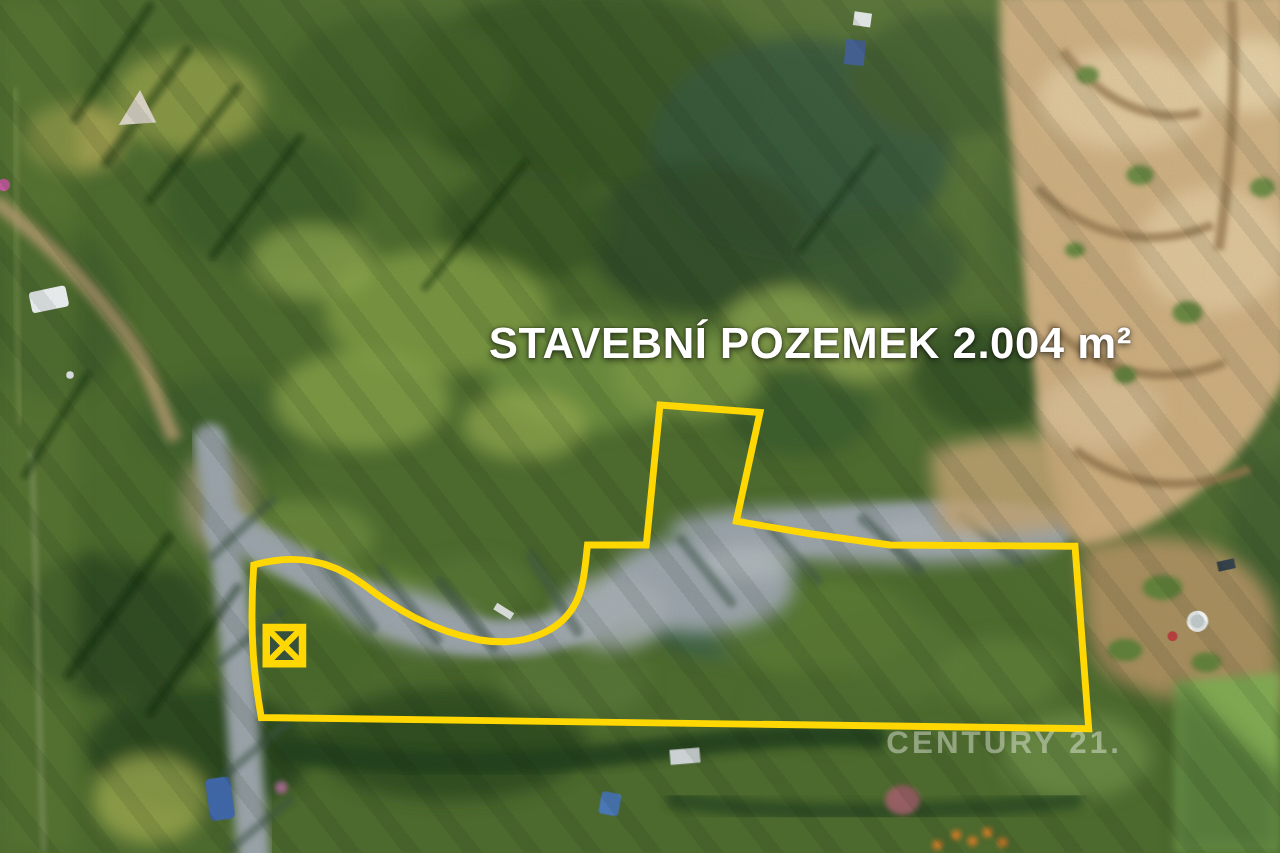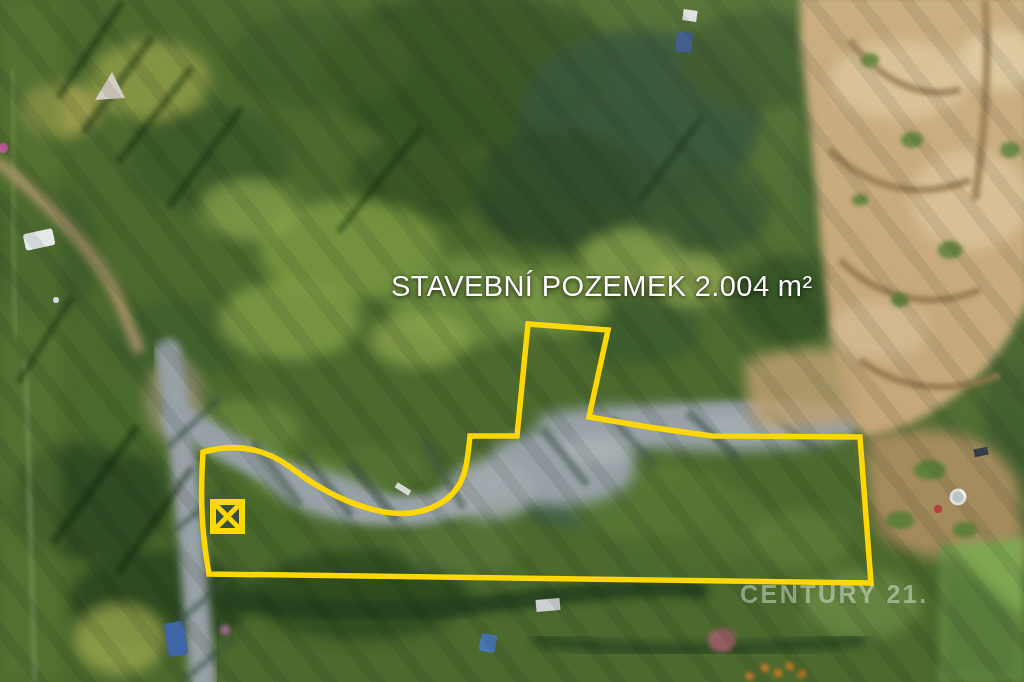--- a/index.html
+++ b/index.html
@@ -15,27 +15,27 @@
     background:linear-gradient(215deg, rgba(255,248,210,0.12) 0%, rgba(255,248,210,0.0) 45%);
   }
   
   .stripes{
     position:absolute;inset:0;pointer-events:none;opacity:.16;
     background:repeating-linear-gradient(52deg,
       rgba(10,22,10,0) 0px, rgba(10,22,10,0) 26px,
       rgba(10,22,10,.55) 26px, rgba(10,22,10,.55) 38px);
   }
   .plot-title{
-    position:absolute;left:391px;top:270px;
-    color:#ffffff;font-size:29px;font-weight:normal;letter-spacing:.4px;
+    position:absolute;left:391px;top:255px;
+    color:#ffffff;font-size:35px;font-weight:bold;letter-spacing:.4px;
     white-space:nowrap;
     text-shadow:0 2px 5px rgba(0,0,0,.65), 0 0 2px rgba(0,0,0,.45);
   }
   .watermark{
-    position:absolute;left:740px;top:580px;
+    position:absolute;left:709px;top:580px;
     color:#ffffff;opacity:.4;font-size:25px;font-weight:bold;
     letter-spacing:2.5px;white-space:nowrap;
   }
 </style>
 </head>
 <body>
 
 <div class="stage">
 
   <svg width="1024" height="682" viewBox="0 0 1024 682">

